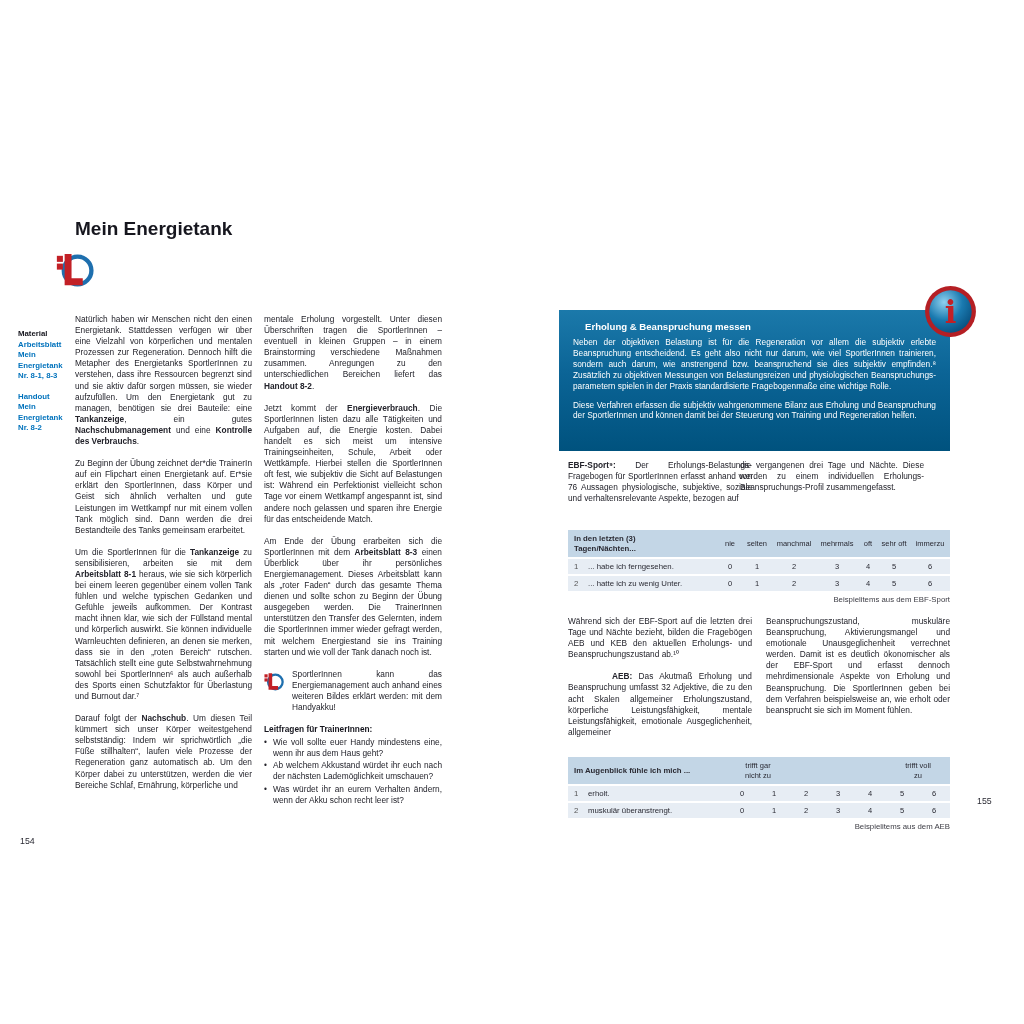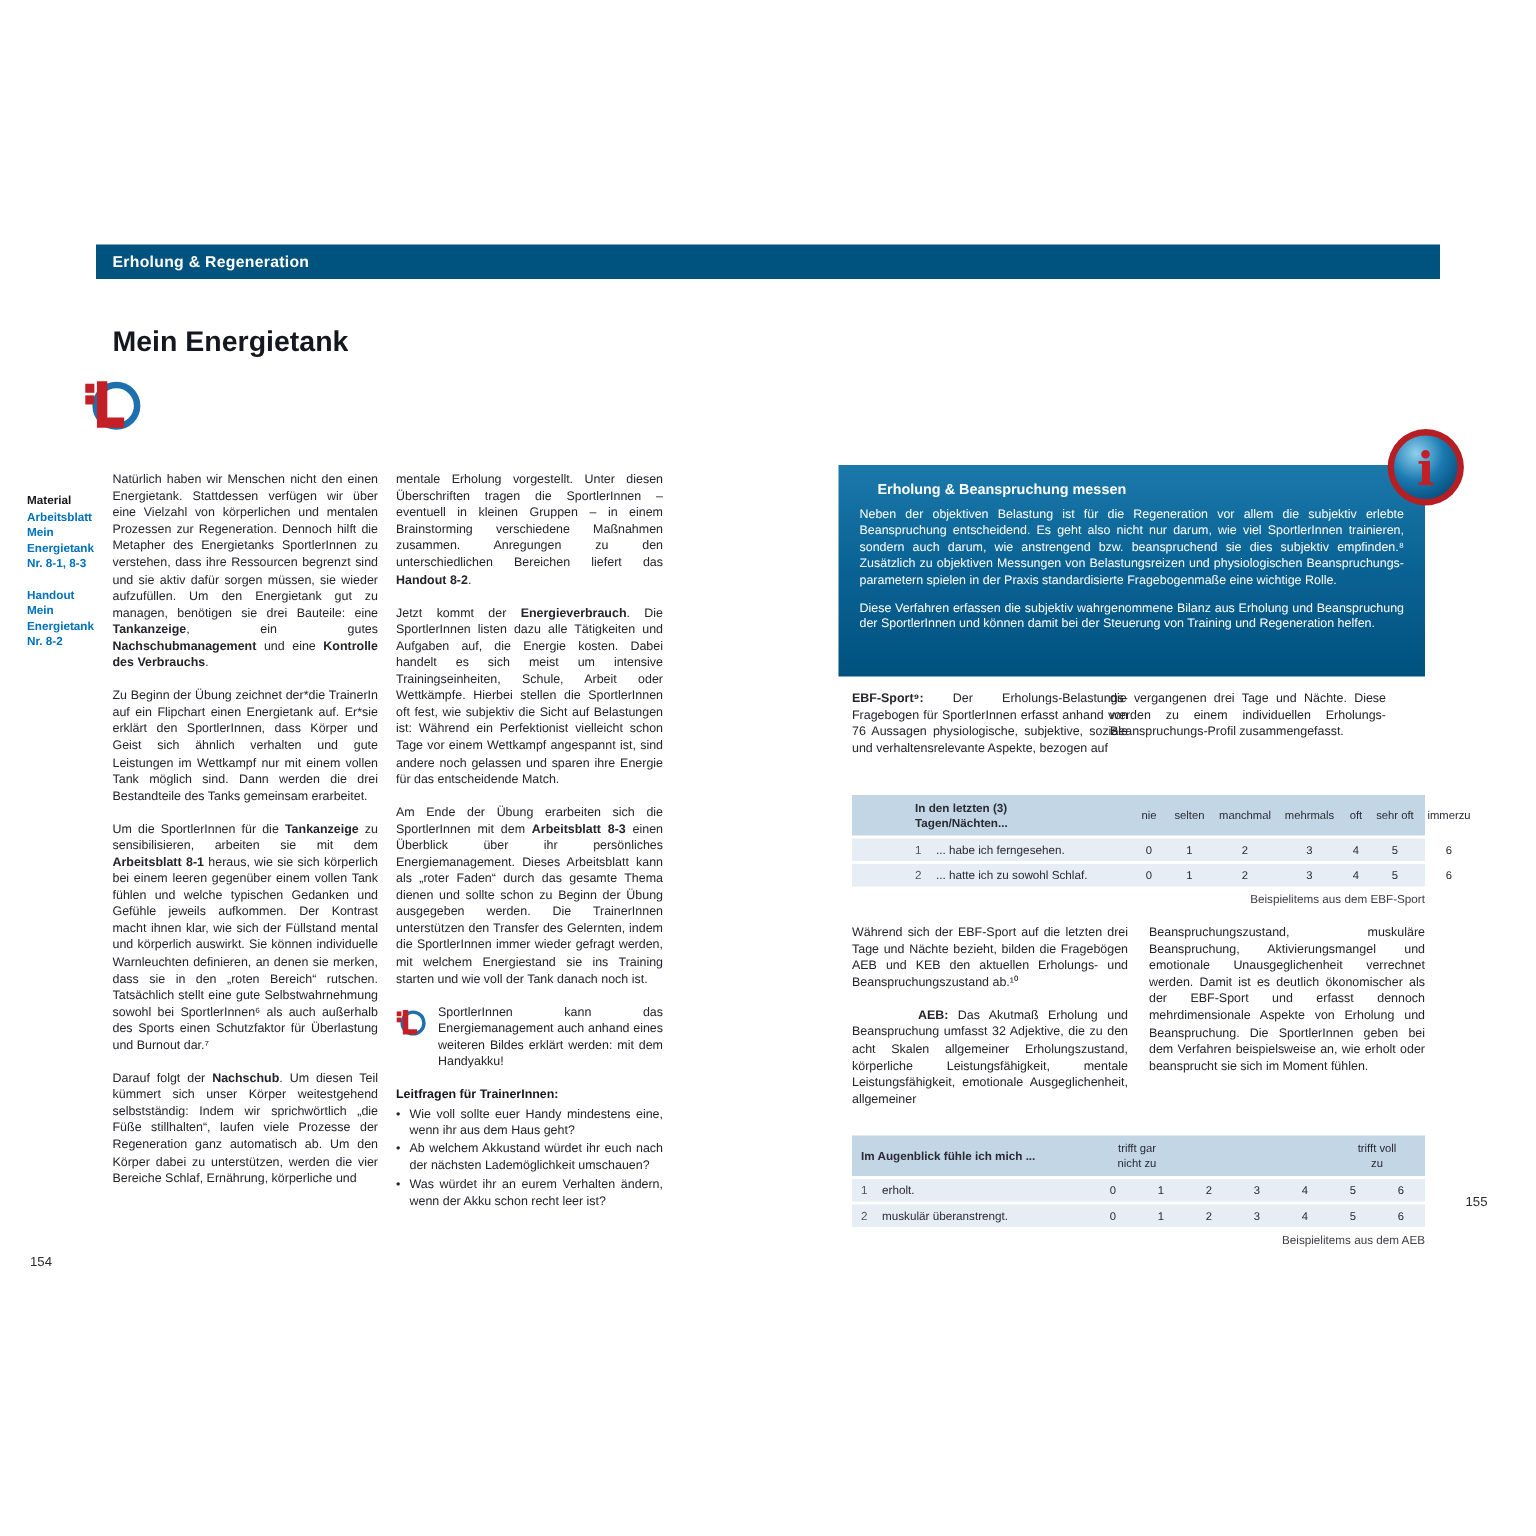--- a/index.html
+++ b/index.html
@@ -50,21 +50,21 @@
   #rcolA  { left:568px; top:460px; width:184px; height:66px;  overflow:hidden; }
   #rcolB  { left:740px; top:460px; width:184px; height:66px;  overflow:hidden; }
   #rcolA2 { left:568px; top:616px; width:184px; height:138px; overflow:hidden; }
   #rcolB2 { left:766px; top:616px; width:184px; height:138px; overflow:hidden; }
 
   
   .tbl { position:absolute; width:382px; color:#2a2a33; }
   #tbl1 { left:568px; top:530px; }
   #tbl2 { left:568px; top:757px; }
   .trow { display:grid; align-items:center; }
-  #tbl1 .trow { grid-template-columns:150px 24px 30px 44px 42px 20px 32px 40px;padding-left:36px; }
+  #tbl1 .trow { grid-template-columns:150px 24px 30px 44px 42px 20px 32px 40px; }
   #tbl2 .trow { grid-template-columns:158px 32px 32px 32px 32px 32px 32px 32px; }
   .thead { background:#c3d6e6; min-height:27px; }
   .tdata { background:#e7edf4; min-height:15px; margin-top:2px; }
   .cellc { text-align:center; font-size:7.5px; }
   .stmt  { padding:3px 6px; font-size:7.8px; }
   .thead .stmt { font-weight:bold; white-space:pre-line; line-height:9.6px; }
   .thead .cellc { white-space:pre-line; line-height:9.2px; }
   .span2 { grid-column:span 2; }
   .span3 { grid-column:span 3; }
   .rownum { display:inline-block; width:14px; color:#555; }
@@ -72,23 +72,20 @@
 
   .pnum { position:absolute; font-size:8.8px; color:#2a2a33; }
   #pnl { left:20px;  top:836px; }
   #pnr { left:977px; top:796px; }
 </style>
 </head>
 <body>
 
 <div class="canvas">
 
-  <div class="headerbar">
-    <span>Erholung &amp; Regeneration</span>
-  </div>
 
   <div class="title">Mein Energietank</div>
 
   <div class="goal-icon">
     <svg viewBox="0 0 44 46" width="38" height="43" aria-hidden="true">
       <circle cx="25" cy="23" r="16" fill="none" stroke="#1e6fae" stroke-width="5"></circle>
       <rect x="1" y="6" width="7" height="7" fill="#c22026"></rect>
       <rect x="1" y="15" width="7" height="7" fill="#c22026"></rect>
       <path d="M14 4 V36 H31" stroke="#c22026" stroke-width="8" fill="none"></path>
     </svg>
@@ -178,21 +175,21 @@
       <div class="stmt"><span class="rownum">1</span><span>... habe ich ferngesehen.</span></div>
       <div class="cellc">0</div>
       <div class="cellc">1</div>
       <div class="cellc">2</div>
       <div class="cellc">3</div>
       <div class="cellc">4</div>
       <div class="cellc">5</div>
       <div class="cellc">6</div>
     </div>
     <div class="trow tdata">
-      <div class="stmt"><span class="rownum">2</span><span>... hatte ich zu sowohl Schlaf.</span></div>
+      <div class="stmt"><span class="rownum">2</span><span>... hatte ich zu wenig Unter.</span></div>
       <div class="cellc">0</div>
       <div class="cellc">1</div>
       <div class="cellc">2</div>
       <div class="cellc">3</div>
       <div class="cellc">4</div>
       <div class="cellc">5</div>
       <div class="cellc">6</div>
     </div>
     <div class="tcap">Beispielitems aus dem EBF-Sport</div>
   </div>

